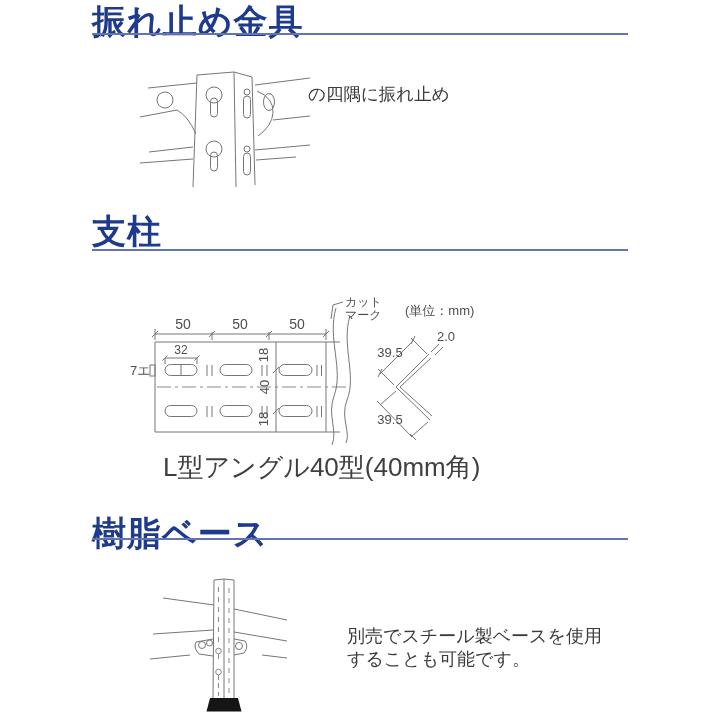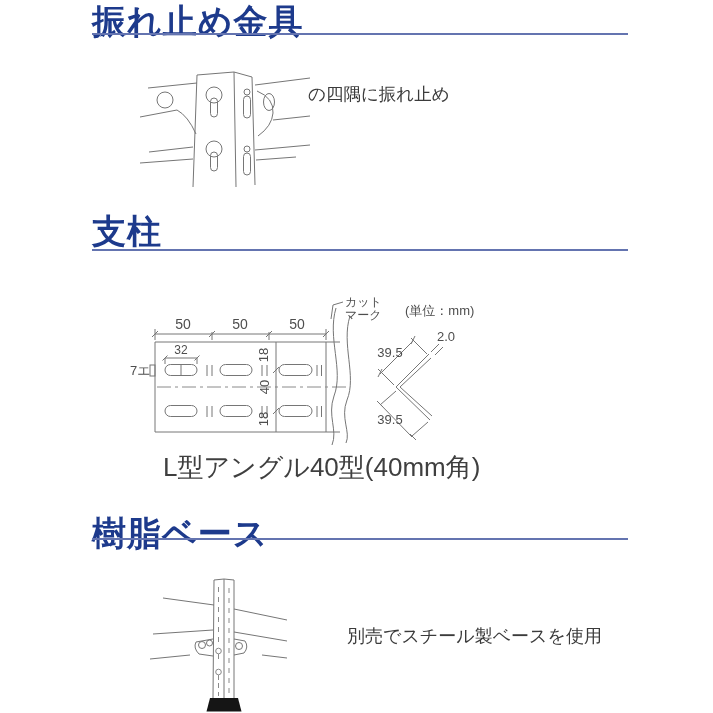--- a/index.html
+++ b/index.html
@@ -189,13 +189,14 @@
     <circle cx="72" cy="90" r="3.5"></circle>
     <circle cx="79.5" cy="88" r="3"></circle>
     <path d="M104 84 L115 86 Q119 92 114 98 L104 100"></path>
     <circle cx="109" cy="91" r="3.5"></circle>
   </g>
   <path d="M80 143 L108 143 L111.5 156.5 L76.5 156.5 Z" fill="#151515" stroke="none"></path>
 </svg>
 
 <div class="desc desc3">
   <span class="ln">別売でスチール製ベースを使用</span>
+  <span class="ln">することも可能です。</span>
 </div>
 
 </body></html>

